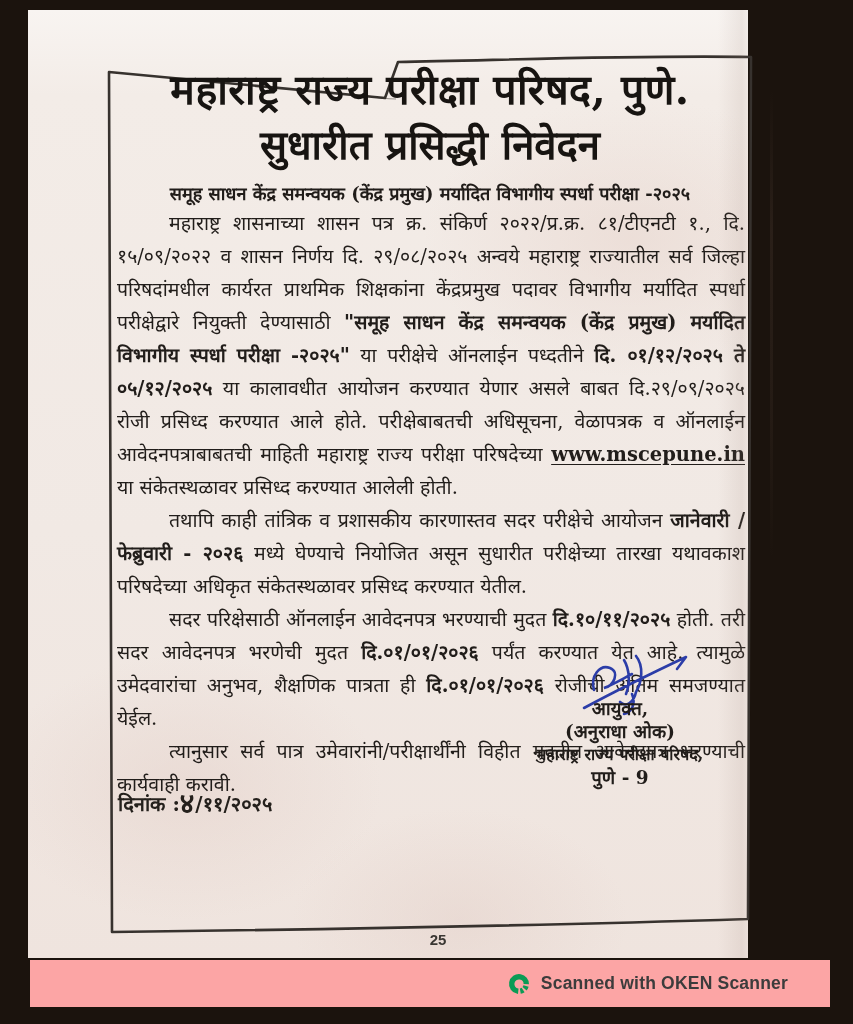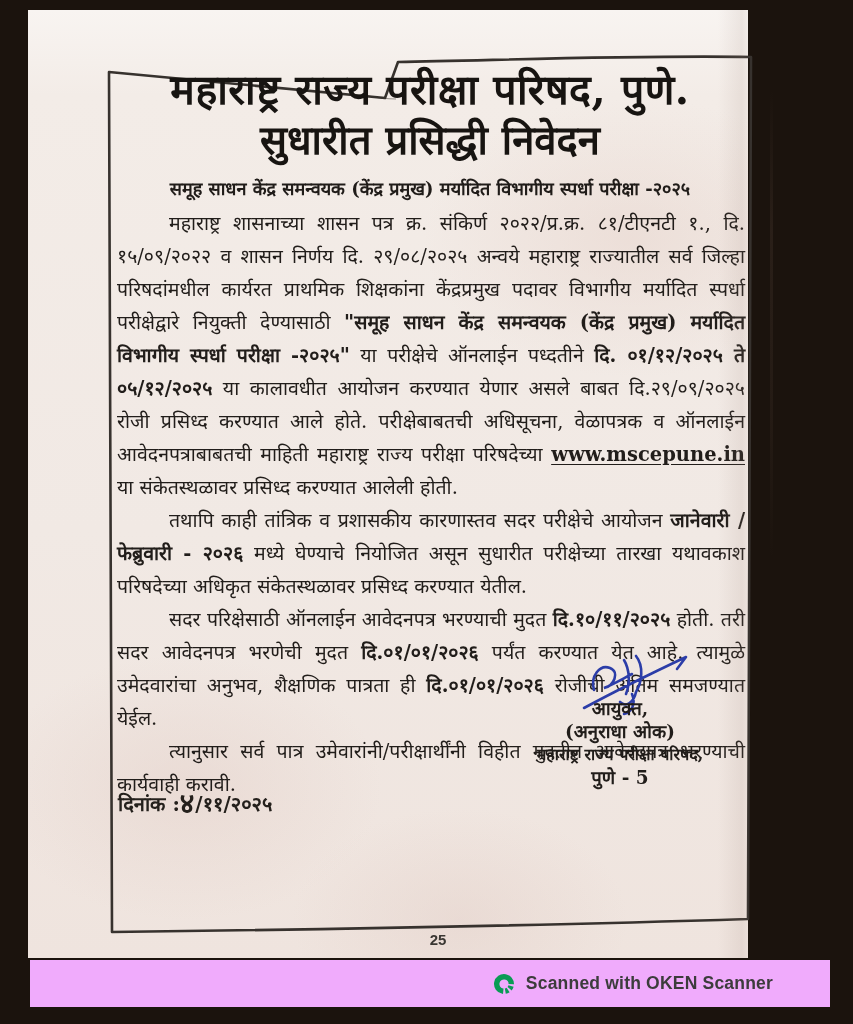--- a/index.html
+++ b/index.html
@@ -23,21 +23,21 @@
     pointer-events:none;
   }
   .crease{
     position:absolute;left:742px;top:80px;width:3px;height:470px;
     background:linear-gradient(180deg,transparent,rgba(95,75,65,.22) 30%,rgba(95,75,65,.14) 70%,transparent);
   }
   .border-svg{position:absolute;left:0;top:0;}
   
   .titles{position:absolute;left:81px;top:54px;width:642px;text-align:center;color:#171411;}
   .t1{font-size:41px;line-height:52px;font-weight:700;letter-spacing:.5px;}
-  .t2{font-size:40px;line-height:48px;font-weight:700;}
+  .t2{font-size:40px;line-height:48px;font-weight:700;margin-top:5px;}
   .subtitle{font-size:18px;line-height:24px;font-weight:700;margin-top:13px;color:#201c19;}
   
   .body{
     position:absolute;left:89px;top:197px;width:628px;
     font-size:19.5px;line-height:33px;color:#211d1a;
     text-align:justify;
   }
   .para{margin:0;text-indent:52px;}
   .b{font-weight:700;}
   .u{text-decoration:underline;text-underline-offset:3px;}
@@ -49,22 +49,22 @@
   }
   .sigblock .org{font-size:16px;}
   
   .placedate{position:absolute;left:90px;top:778px;font-size:20px;line-height:32px;font-weight:700;color:#24201c;}
   .hand4{font-size:28px;font-weight:700;line-height:20px;vertical-align:-2px;letter-spacing:1px;}
   
   .pagenum{position:absolute;left:89px;top:921px;width:642px;text-align:center;
     font-size:15px;font-weight:700;color:#3a3733;font-family:"Liberation Sans",sans-serif;}
   
   .footerbar{
-    position:absolute;left:30px;top:960px;width:800px;height:47px;background:#f0abfc;
-    display:flex;align-items:center;justify-content:flex-end;gap:11px;padding-right:57px;box-sizing:border-box;
+    position:absolute;left:30px;top:960px;width:800px;height:47px;background:#fca5a5;
+    display:flex;align-items:center;justify-content:flex-end;gap:11px;padding-right:42px;box-sizing:border-box;
     font-family:"Liberation Sans",sans-serif;
   }
   .footerbar .lbl{font-size:17.5px;font-weight:700;color:#3c3c3c;letter-spacing:.2px;}
 </style>
 </head>
 <body>
 
 <div class="canvas">
   <div class="page">
 
@@ -93,21 +93,21 @@
                M44,16 C50,26 50,40 46,50
                M56,12 C64,22 62,38 56,48 C54,58 46,64 40,58
                M4,64 C30,50 70,30 106,13 M106,13 L97,25
                M52,50 C56,60 52,68 44,70" fill="none" stroke="#2c3da8" stroke-width="2.6" stroke-linecap="round"></path>
     </svg>
 
     <div class="sigblock">
       <div>आयुक्त,</div>
       <div>(अनुराधा ओक)</div>
       <div class="org">महाराष्ट्र राज्य परीक्षा परिषद,</div>
-      <div>पुणे - 5</div>
+      <div>पुणे - 9</div>
     </div>
 
     <div class="placedate">
       <div><span>दिनांक :</span><span class="hand4">४</span><span>/११/२०२५</span></div>
     </div>
 
     <div class="pagenum">25</div>
   </div>
 
   <div class="footerbar">

